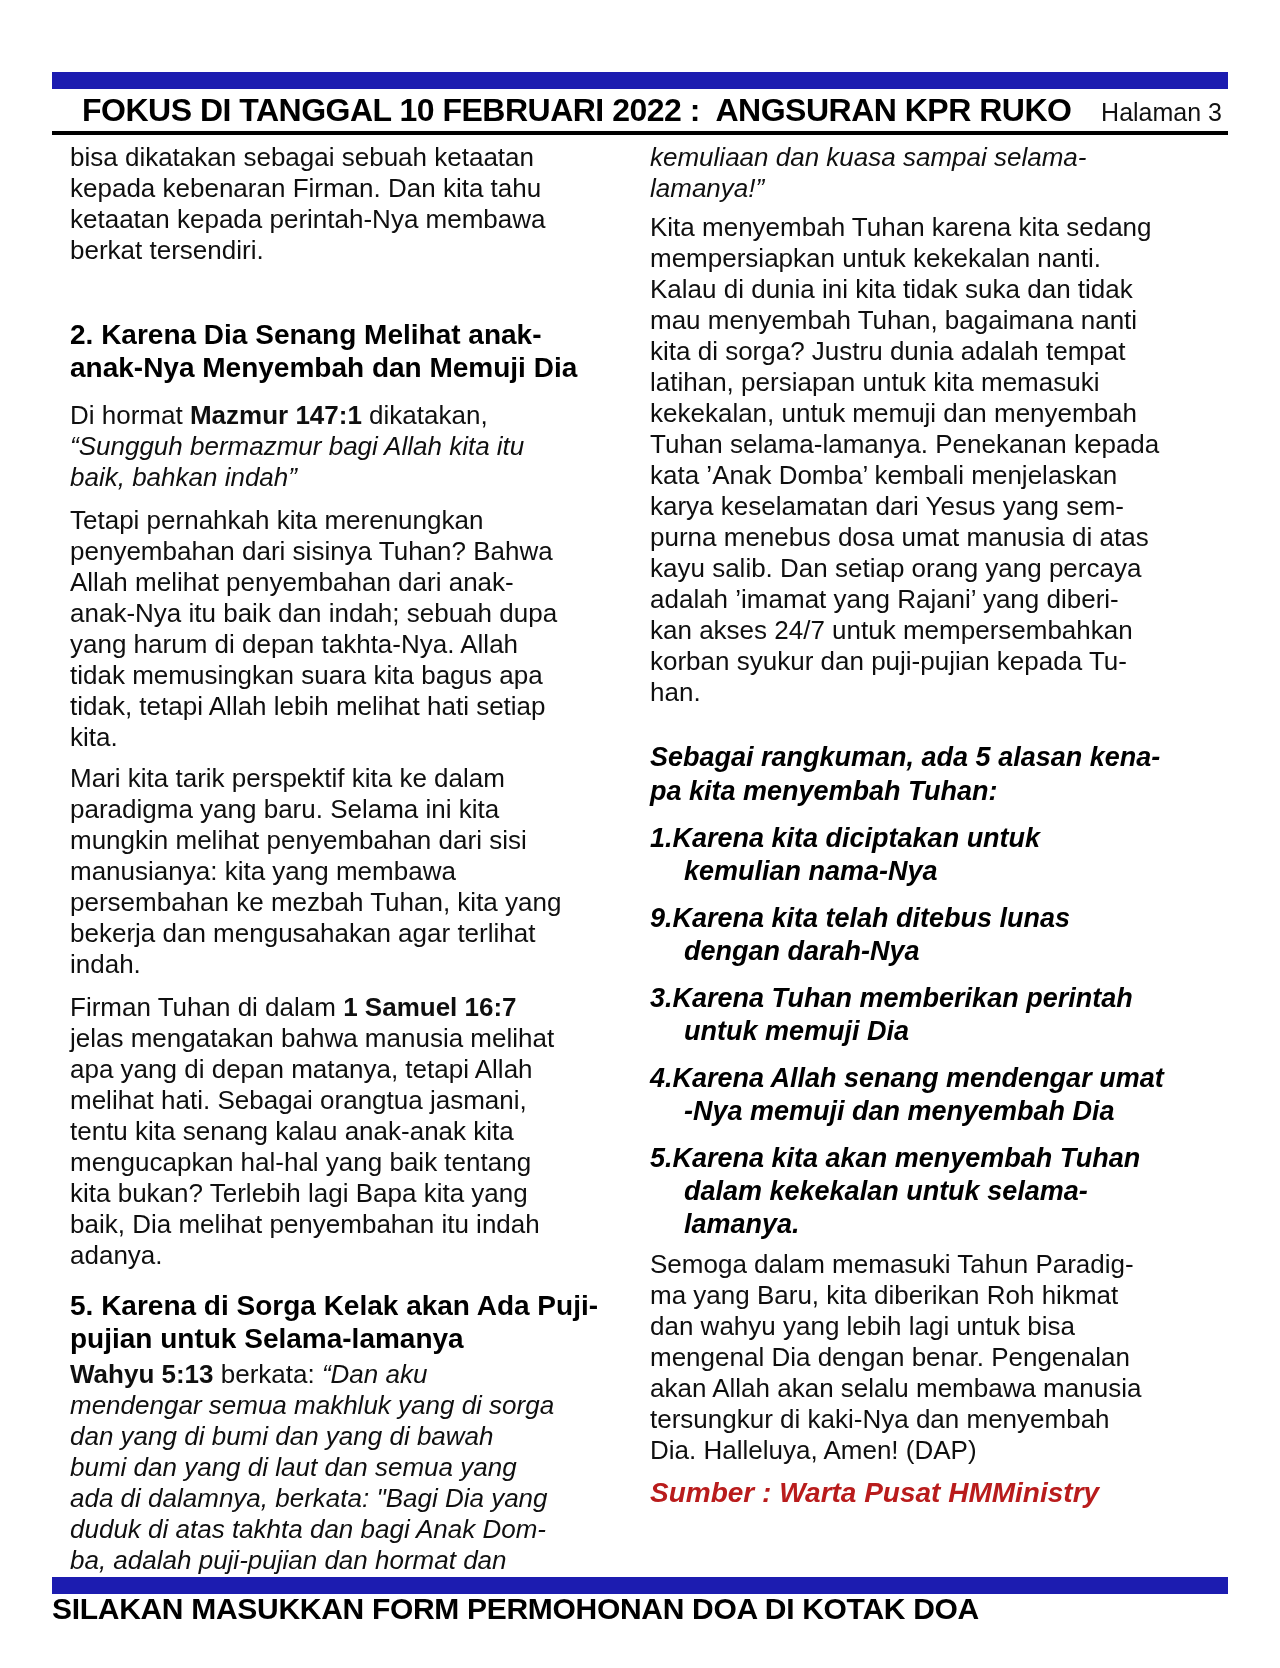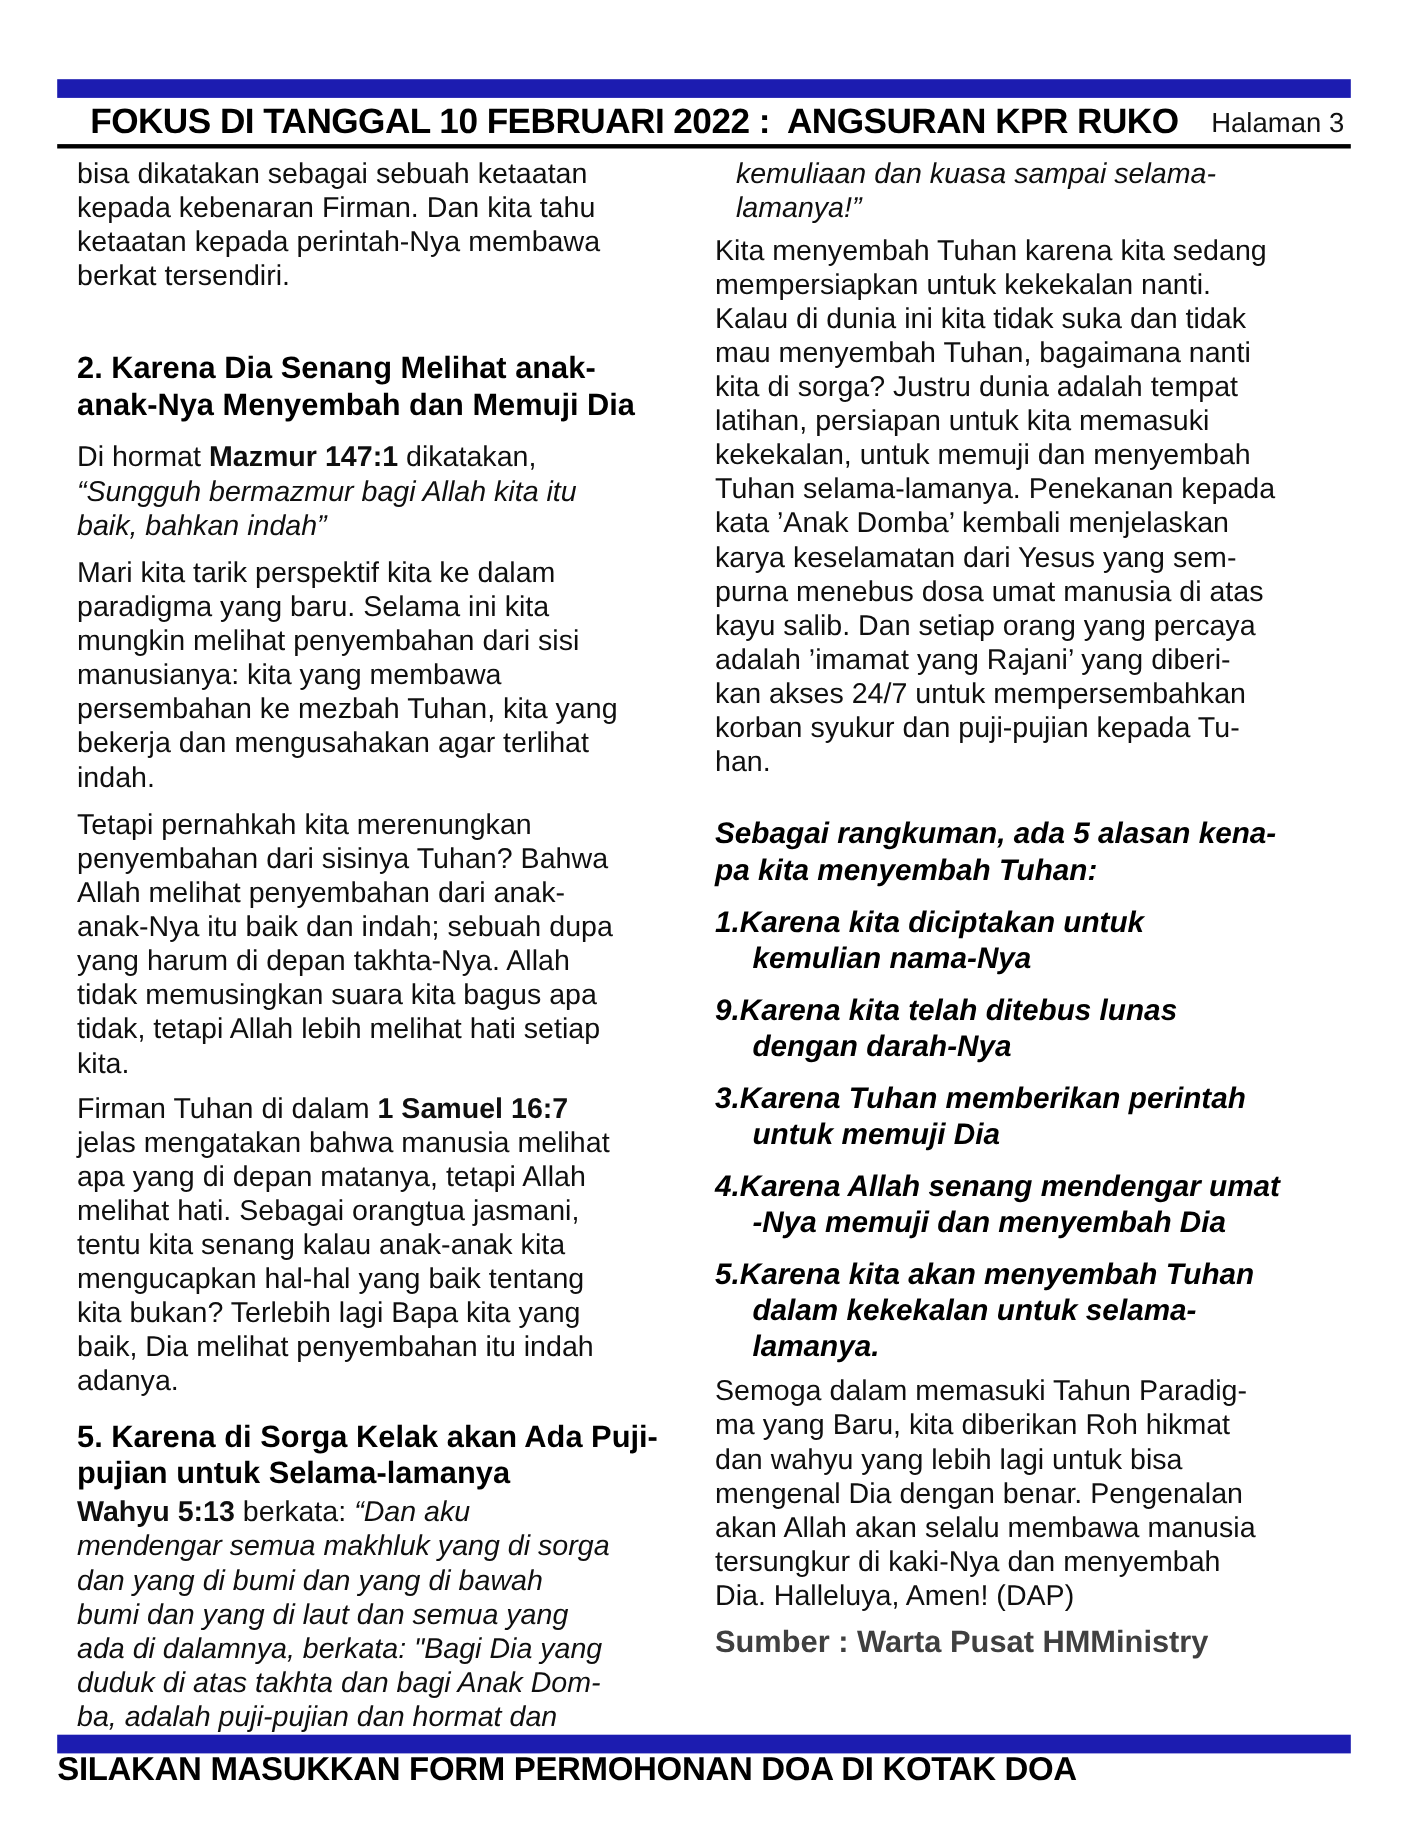--- a/index.html
+++ b/index.html
@@ -39,39 +39,39 @@
   .summary-intro{
     font-size:27px;line-height:34px;font-weight:bold;font-style:italic;
     margin:0;white-space:pre-line;color:#000;
   }
   .reason-item{
     font-size:27px;line-height:33px;font-weight:bold;font-style:italic;
     margin:0;white-space:pre-line;color:#000;
     padding-left:34px;text-indent:-34px;
   }
   .source-credit{
-    font-size:28px;line-height:34px;font-weight:bold;margin:0;color:#404040;
+    font-size:28px;line-height:34px;font-weight:bold;font-style:italic;margin:0;color:#b91c1c;
   }
   .footer-notice{
     position:absolute;left:52px;top:1592px;width:976px;
     font-size:30px;font-weight:bold;color:#000;
     letter-spacing:-0.3px;white-space:pre;
   }
 
   
   .lc-p1{margin-bottom:52px;}
   .lc-h4{margin-bottom:16px;}
   .lc-p2{margin-bottom:12px;}
   .lc-p3{margin-bottom:12px;}
   .lc-p4{margin-bottom:10px;}
   .lc-p5{margin-bottom:18px;}
   .lc-h5{margin-bottom:4px;}
 
   
-  .rc-quote{margin-bottom:8px;margin-left:19px;}
+  .rc-quote{margin-bottom:8px;}
   .rc-p1{margin-bottom:32px;}
   .rc-intro{margin-bottom:14px;}
   .rc-reason{margin-bottom:14px;}
   .rc-reason-last{margin-bottom:8px;}
   .rc-closing{margin-bottom:10px;}
 </style>
 </head>
 <body>
 
 <div id="top-bar" class="accent-bar"></div>
@@ -86,36 +86,36 @@
 ketaatan kepada perintah-Nya membawa
 berkat tersendiri.</p>
 
   <p class="section-heading lc-h4">2. Karena Dia Senang Melihat anak-
 anak-Nya Menyembah dan Memuji Dia</p>
 
   <p class="body-p lc-p2"><span>Di hormat </span><span class="b">Mazmur 147:1</span><span> dikatakan,</span><span class="i">
 “Sungguh bermazmur bagi Allah kita itu
 baik, bahkan indah”</span></p>
 
-  <p class="body-p lc-p3">Mari kita tarik perspektif kita ke dalam
-paradigma yang baru. Selama ini kita
-mungkin melihat penyembahan dari sisi
-manusianya: kita yang membawa
-persembahan ke mezbah Tuhan, kita yang
-bekerja dan mengusahakan agar terlihat
-indah.</p>
-
   <p class="body-p lc-p4">Tetapi pernahkah kita merenungkan
 penyembahan dari sisinya Tuhan? Bahwa
 Allah melihat penyembahan dari anak-
 anak-Nya itu baik dan indah; sebuah dupa
 yang harum di depan takhta-Nya. Allah
 tidak memusingkan suara kita bagus apa
 tidak, tetapi Allah lebih melihat hati setiap
 kita.</p>
+
+  <p class="body-p lc-p3">Mari kita tarik perspektif kita ke dalam
+paradigma yang baru. Selama ini kita
+mungkin melihat penyembahan dari sisi
+manusianya: kita yang membawa
+persembahan ke mezbah Tuhan, kita yang
+bekerja dan mengusahakan agar terlihat
+indah.</p>
 
   <p class="body-p lc-p5"><span>Firman Tuhan di dalam </span><span class="b">1 Samuel 16:7</span><span>
 jelas mengatakan bahwa manusia melihat
 apa yang di depan matanya, tetapi Allah
 melihat hati. Sebagai orangtua jasmani,
 tentu kita senang kalau anak-anak kita
 mengucapkan hal-hal yang baik tentang
 kita bukan? Terlebih lagi Bapa kita yang
 baik, Dia melihat penyembahan itu indah
 adanya.</span></p>

